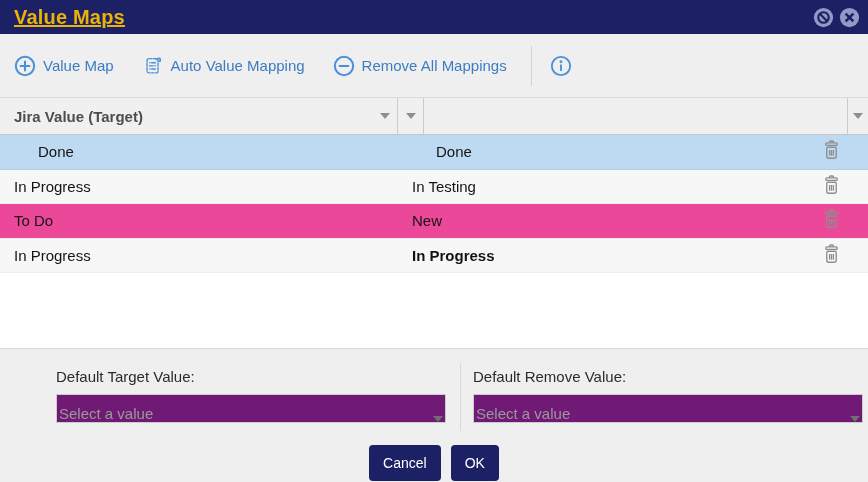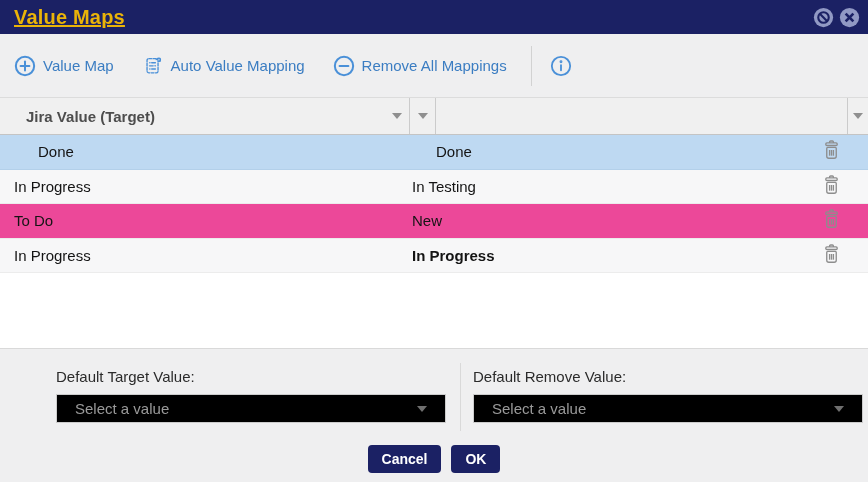--- a/index.html
+++ b/index.html
@@ -52,21 +52,21 @@
   .info-wrap { margin-left: 18px; display: flex; align-items: center; cursor: pointer; }
 
   
   .grid { flex: 0 0 176px; display: flex; flex-direction: column; }
   .grid-header {
     height: 38px; flex: 0 0 38px;
     background: #f0f0f0;
     border-top: 1px solid #dcdcdc;
     border-bottom: 1px solid #c4c4c4;
     display: flex; align-items: stretch;
-    color: #4d4d4d; font-weight: bold; font-size: 15px; padding-left: 12px;
+    color: #4d4d4d; font-weight: bold; font-size: 15px;
   }
   .hcell { display: flex; align-items: center; }
   .hcell.label { padding-left: 14px; }
   .hcell.arrow-cell { justify-content: center; cursor: pointer; }
   .h-col1 { width: 372px; }
   .h-arrow1 { width: 26px; border-right: 1px solid #cbcbcb; }
   .h-col2 { width: 369px; }
   .h-arrow2 { width: 26px; border-right: 1px solid #cbcbcb; }
   .h-col3 { flex: 1; }
   .h-arrow3 { width: 21px; border-left: 1px solid #cbcbcb; }
@@ -101,37 +101,37 @@
     background: #efeff0;
     border-top: 1px solid #d9d9d9;
     display: flex; flex-direction: column;
   }
   .defaults-row { display: flex; align-items: stretch; margin-left: 42px; }
   .dpanel { flex: 1; padding: 19px 14px 0 14px; }
   .dpanel.right { padding: 19px 5px 0 12px; }
   .dpanel-divider { width: 1px; background: #d9d9d9; margin-top: 14px; height: 68px; }
   .dlabel { font-size: 15px; color: #2b2b2b; margin-bottom: 9px; }
   .dselect {
-    height: 29px; background: #000000;
+    height: 29px; background: #701a75;
     border: 1px solid #cccccc;
-    display: flex; align-items: center;
-    padding: 0 18px; cursor: pointer;
+    display: flex; align-items: flex-end;
+    padding: 0 2px; cursor: pointer;
   }
   .dselect .placeholder { flex: 1; color: #9a9a9a; font-size: 15px; }
   .dselect .tri-down { border-top-color: #6f6f6f; }
 
   .buttons-row {
     display: flex; justify-content: center; align-items: center;
     margin-top: 14px; gap: 10px;
   }
   .btn {
     background: #1b2164; color: #ffffff;
     border: none; border-radius: 4px;
-    height: 28px; padding: 0 14px;
-    font-family: inherit; font-size: 14px; font-weight: bold;
+    height: 36px; padding: 0 14px;
+    font-family: inherit; font-size: 14px; font-weight: normal;
     cursor: pointer;
   }
 </style>
 </head>
 <body>
 
 <div class="dialog">
 
   <div class="titlebar">
     <span class="title">Value Maps</span>

